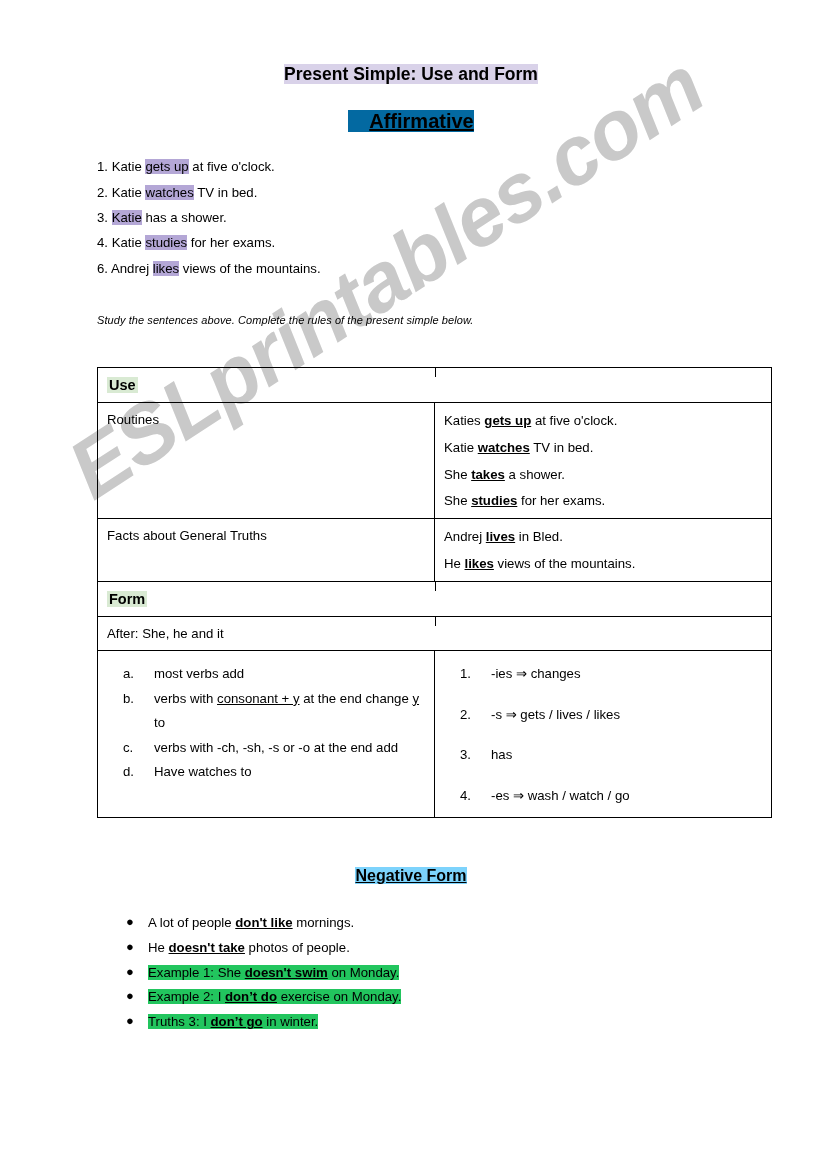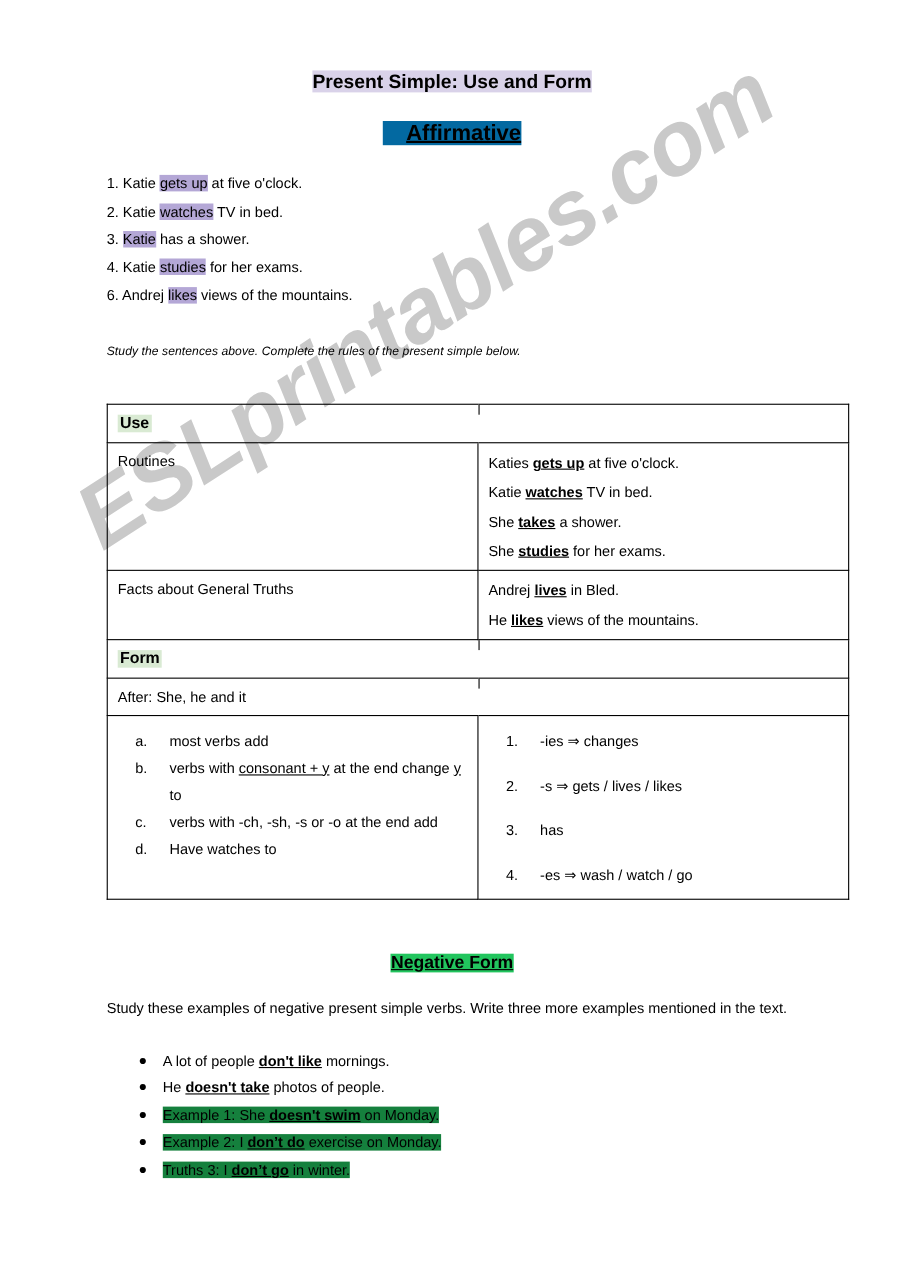--- a/index.html
+++ b/index.html
@@ -167,21 +167,21 @@
   
   .neg-title-wrap {
     text-align: center;
     margin-top: 46px;
   }
   .neg-title {
     display: inline;
     font-size: 16px;
     font-weight: bold;
     text-decoration: underline;
-    background: #22c55e;
+    background: #7dd3fc;
     line-height: 1.5;
   }
   .neg-intro {
     margin-top: 16px;
     font-size: 13.2px;
     line-height: 1.95;
   }
   ul.neg-list {
     list-style: none;
     margin: 26px 0 0 0;
@@ -193,21 +193,21 @@
     padding-left: 51px;
     margin-bottom: 7px;
     line-height: 1.35;
   }
   ul.neg-list li .bullet {
     position: absolute;
     left: 29px;
     top: -1px;
     font-size: 13px;
   }
-  .hl-pink { background: #15803d; }
+  .hl-pink { background: #22c55e; }
   .nb { font-weight: bold; text-decoration: underline; }
 </style>
 </head>
 <body>
 
 <div id="watermark">ESLprintables.com</div>
 
 <div id="page">
   <div class="content">
 
@@ -285,21 +285,20 @@
                 <li><span class="marker">4.</span><span>-es ⇒ wash / watch / go</span></li>
               </ol>
           </td>
         </tr>
       </tbody>
     </table>
 
     <div class="neg-title-wrap">
       <span class="neg-title">Negative Form</span>
     </div>
-    <div class="neg-intro">Study these examples of negative present simple verbs. Write three more examples mentioned in the text.</div>
 
     <ul class="neg-list" id="neg-list">
         <li><span class="bullet">●</span><span><span>A lot of people </span><span class="nb">don't like</span><span> mornings.</span></span></li>
         <li><span class="bullet">●</span><span><span> He </span><span class="nb">doesn't take</span><span> photos of people.</span></span></li>
         <li><span class="bullet">●</span><span class="hl-pink"><span>Example 1: She </span><span class="nb">doesn't swim</span><span> on Monday.</span></span></li>
         <li><span class="bullet">●</span><span class="hl-pink"><span>Example 2: I </span><span class="nb">don’t do</span><span> exercise on Monday.</span></span></li>
         <li><span class="bullet">●</span><span class="hl-pink"><span>Truths 3: I </span><span class="nb">don’t go</span><span> in winter.</span></span></li>
       </ul>
 
   </div>

